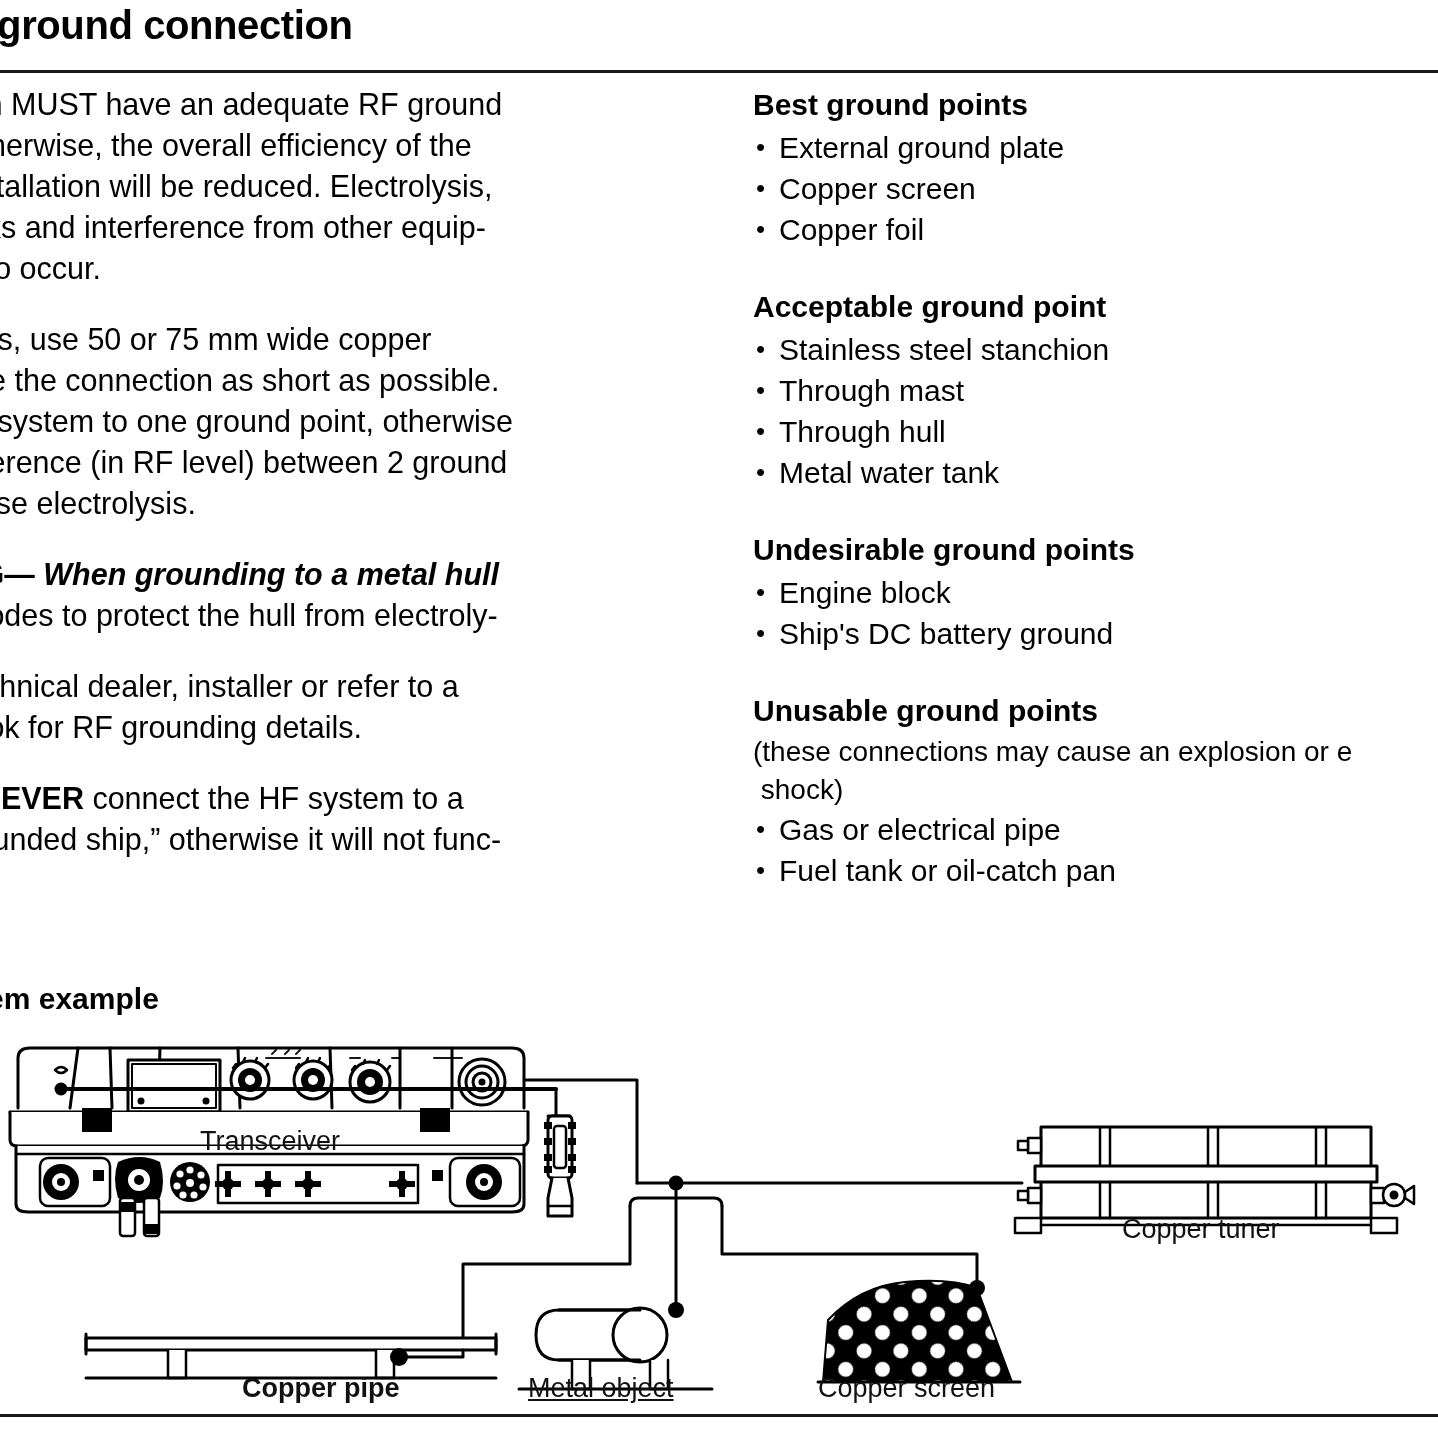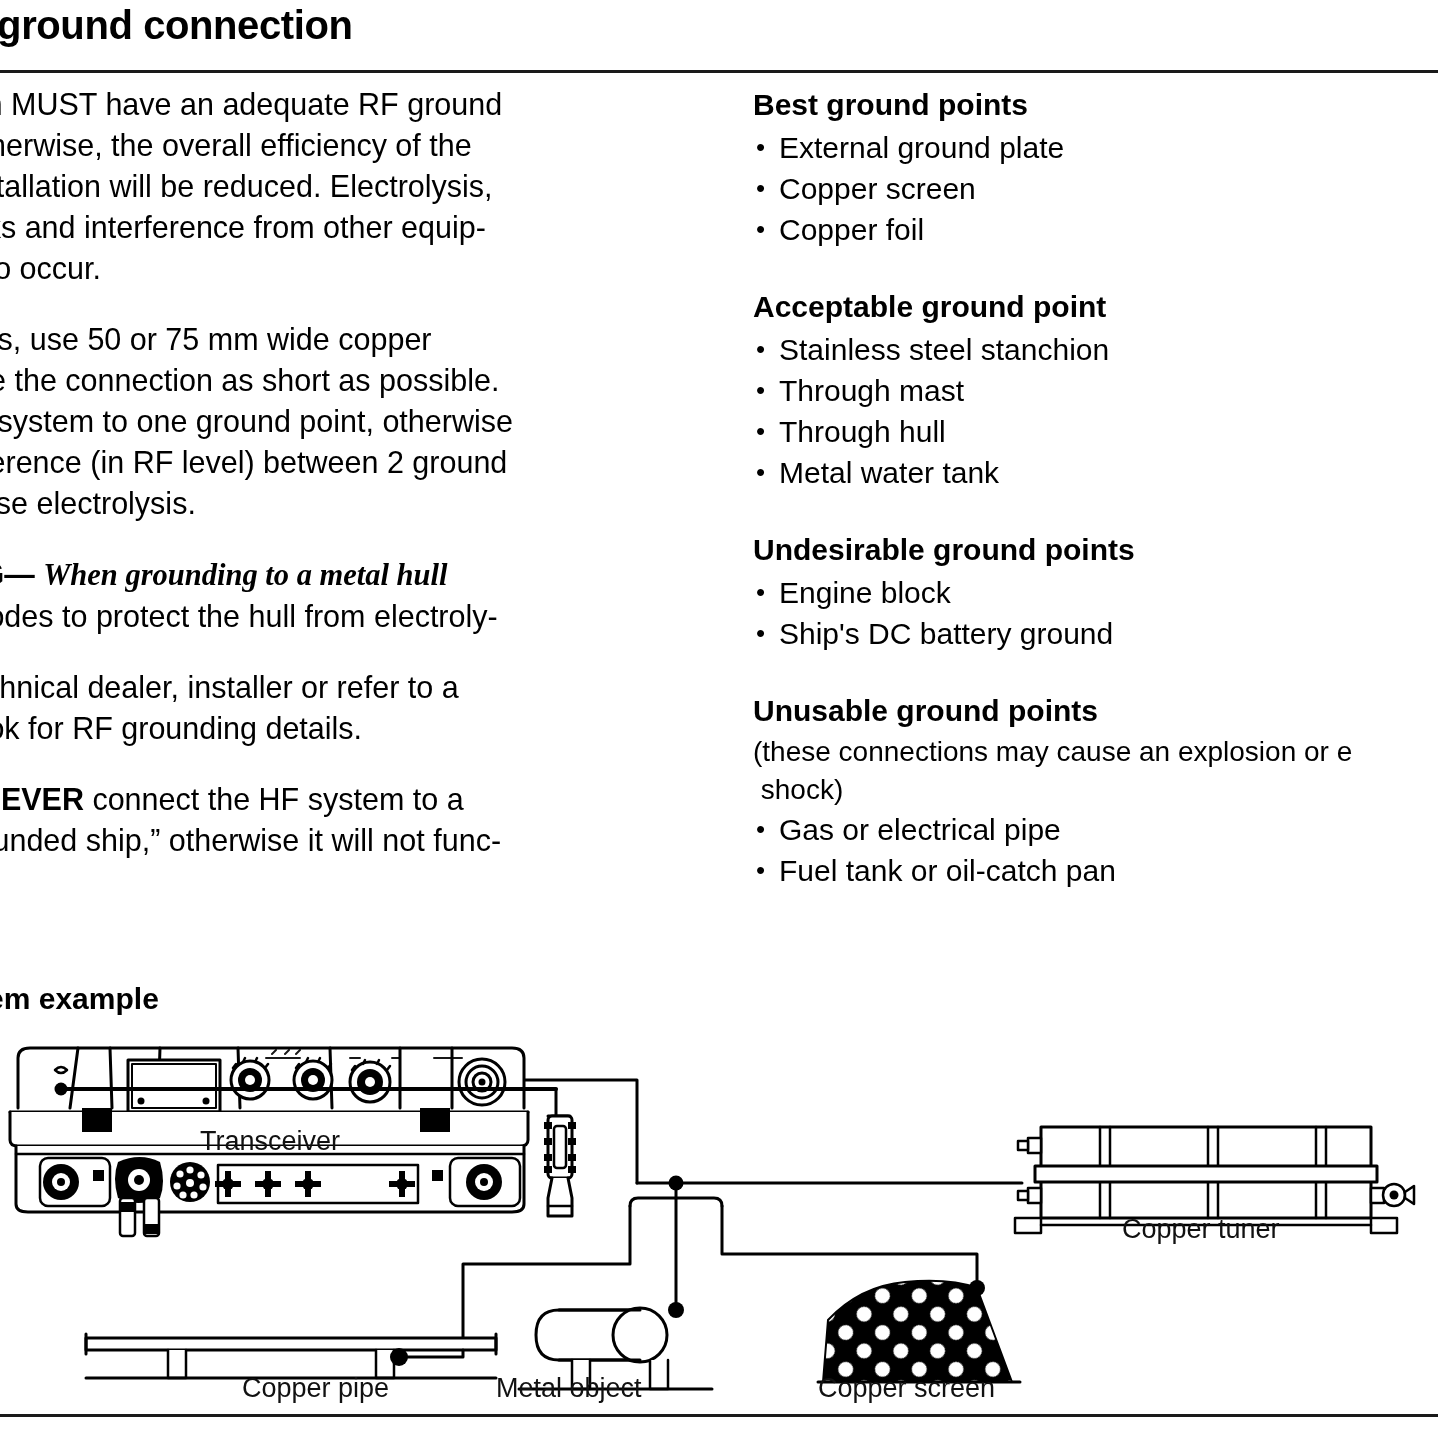--- a/index.html
+++ b/index.html
@@ -54,21 +54,21 @@
 
   .para {
     font-size: 30.5px;
     line-height: 41px;
     text-align: justify;
     margin-bottom: 30px;
     white-space: pre-wrap;
   }
   .para.last { margin-bottom: 0; }
   .para b { font-weight: bold; }
-  .para i { font-style: italic; font-weight: bold; font-family: Liberation Serif, serif; }
+  .para i { font-style: italic; font-weight: bold; }
 
   .sec { margin-bottom: 36px; }
   .sec:last-child { margin-bottom: 0; }
   .sec-head {
     font-size: 30px;
     font-weight: bold;
     line-height: 41px;
     margin-bottom: 2px;
   }
   .sec-note {
@@ -107,22 +107,22 @@
   }
   .dlabel {
     position: absolute;
     font-size: 27px;
     line-height: 30px;
     white-space: nowrap;
     color: #111;
   }
   .lbl-transceiver { left: 200px; top: 1126px; }
   .lbl-tuner       { left: 1122px; top: 1214px; }
-  .lbl-copperpipe  { left: 242px; top: 1373px; }
-  .lbl-metalobj    { left: 496px; top: 1373px; }
+  .lbl-copperpipe  { left: 242px; top: 1373px; font-weight: bold; }
+  .lbl-metalobj    { left: 528px; top: 1373px; text-decoration: underline; }
   .lbl-copperscr   { left: 818px; top: 1373px; }
 </style>
 </head>
 <body>
 
 <div class="page">
 
   <h1 class="title">sel ground connection</h1>
   <div class="rule-top"></div>
 

